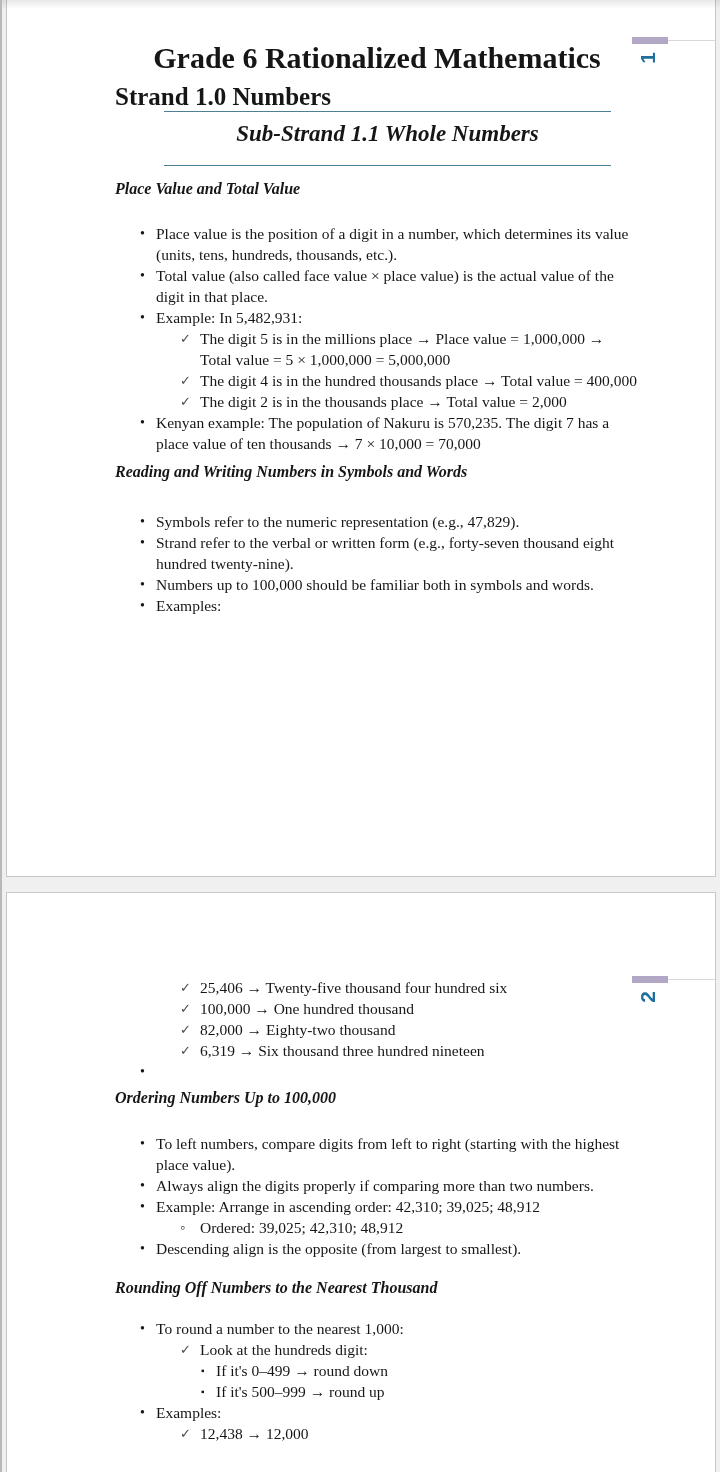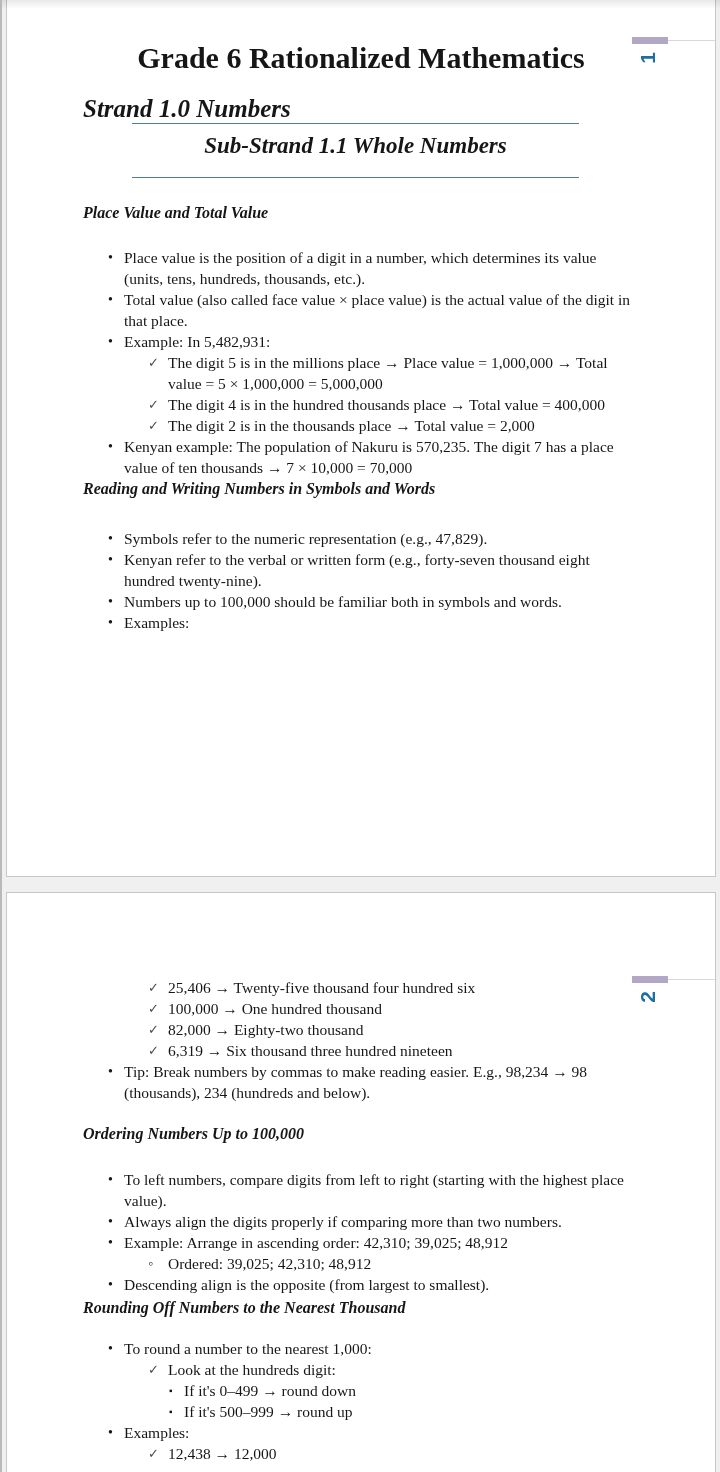--- a/index.html
+++ b/index.html
@@ -11,21 +11,21 @@
   }
   .left-edge{position:absolute;left:0;top:0;width:2px;height:100%;background:#b9b9bc;z-index:6;}
   .top-shade{position:absolute;left:0;top:0;width:100%;height:9px;z-index:5;
     background:linear-gradient(rgba(0,0,0,0.09), rgba(0,0,0,0));}
   .page{
     position:absolute;left:6px;width:708px;background:#fff;
     border:1px solid var(--page-border,#c7c7c9);
   }
   .page1{top:-47px;height:922px;}
   .page2{top:892px;height:1003px;}
-  .content{position:relative;padding:0 76px 0 76px;}
+  .content{position:relative;padding:0 76px 0 108px;}
   
   .pn-line{position:absolute;top:86px;left:661px;right:0;height:1px;background:#d9d7de;}
   .pn-bar{position:absolute;top:83px;left:625px;width:36px;height:7px;background:var(--accent-bar,#b3a7c6);}
   .pn-num{
     position:absolute;left:628px;top:90px;width:26px;height:28px;line-height:28px;
     text-align:center;transform:rotate(-90deg);
     font-family:"Liberation Sans", sans-serif;font-weight:bold;font-size:21px;
     color:var(--page-num,#1e6f9e);
   }
   
@@ -63,65 +63,65 @@
 <div class="page page1">
   <div>
     <div class="pn-line"></div>
     <div class="pn-bar"></div>
     <span class="pn-num">1</span>
   </div>
   <div class="content">
       <div class="doc-title" style="margin-top: 81px;">
         <div>Grade 6 Rationalized Mathematics</div>
       </div>
-      <div class="h1" style="margin-top: 15px; font-style: italic;">Strand 1.0 Numbers</div>
+      <div class="h1" style="margin-top: 3px;">Strand 1.0 Numbers</div>
       <div class="ruled" style="">Sub-Strand 1.1 Whole Numbers</div>
-      <div class="h3" style="margin-top: 24px;">Place Value and Total Value</div>
+      <div class="h3" style="margin-top: 12px;">Place Value and Total Value</div>
       <div class="list" style="margin-top: 24px;">
         <div class="li lvl1"><span class="mk mk-dot">•</span><span><b>Place value</b><span> is the position of a digit in a number, which determines its value (units, tens, hundreds, thousands, etc.).</span></span></div>
         <div class="li lvl1"><span class="mk mk-dot">•</span><span><b>Total value</b><span> (also called face value × place value) is the actual value of the digit in that place.</span></span></div>
         <div class="li lvl1"><span class="mk mk-dot">•</span><span><span>Example: In 5,482,931:</span></span></div>
         <div class="li lvl2"><span class="mk mk-check">✓</span><span><span>The digit 5 is in the millions place → Place value = 1,000,000 → Total value = 5 × 1,000,000 = 5,000,000</span></span></div>
         <div class="li lvl2"><span class="mk mk-check">✓</span><span><span>The digit 4 is in the hundred thousands place → Total value = 400,000</span></span></div>
         <div class="li lvl2"><span class="mk mk-check">✓</span><span><span>The digit 2 is in the thousands place → Total value = 2,000</span></span></div>
         <div class="li lvl1"><span class="mk mk-dot">•</span><span><span>Kenyan example: The population of Nakuru is 570,235. The digit 7 has a place value of ten thousands → 7 × 10,000 = 70,000</span></span></div>
       </div>
-      <div class="h3" style="margin-top: 0;">Reading and Writing Numbers in Symbols and Words</div>
+      <div class="h3" style="margin-top: 7px;">Reading and Writing Numbers in Symbols and Words</div>
       <div class="list" style="margin-top: 29px;">
         <div class="li lvl1"><span class="mk mk-dot">•</span><span><b>Symbols</b><span> refer to the numeric representation (e.g., 47,829).</span></span></div>
-        <div class="li lvl1"><span class="mk mk-dot">•</span><span><b>Kenyan</b><span> refer to the verbal or written form (e.g., forty-seven thousand eight hundred twenty-nine).</span></span></div>
+        <div class="li lvl1"><span class="mk mk-dot">•</span><span><b>Strand</b><span> refer to the verbal or written form (e.g., forty-seven thousand eight hundred twenty-nine).</span></span></div>
         <div class="li lvl1"><span class="mk mk-dot">•</span><span><span>Numbers up to 100,000 should be familiar both in symbols and words.</span></span></div>
         <div class="li lvl1"><span class="mk mk-dot">•</span><span><span>Examples:</span></span></div>
       </div>
     </div>
 </div>
 
 <div class="page page2">
   <div>
     <div class="pn-line"></div>
     <div class="pn-bar"></div>
     <span class="pn-num">2</span>
   </div>
   <div class="content">
       <div class="list" style="margin-top: 84px;">
         <div class="li lvl2"><span class="mk mk-check">✓</span><span><span>25,406 → Twenty-five thousand four hundred six</span></span></div>
         <div class="li lvl2"><span class="mk mk-check">✓</span><span><span>100,000 → One hundred thousand</span></span></div>
         <div class="li lvl2"><span class="mk mk-check">✓</span><span><span>82,000 → Eighty-two thousand</span></span></div>
         <div class="li lvl2"><span class="mk mk-check">✓</span><span><span>6,319 → Six thousand three hundred nineteen</span></span></div>
-        <div class="li lvl1"><span class="mk mk-dot">•</span><span><span>Tip: Break numbers by commas to make reading easier. E.g., 98,234 → 98 (thousands), 234 (hundreds and below).</span></span></div>
+        <div class="li lvl1"><span class="mk mk-dot">•</span></div>
       </div>
-      <div class="h3" style="margin-top: 20px;">Ordering Numbers Up to 100,000</div>
+      <div class="h3" style="margin-top: 26px;">Ordering Numbers Up to 100,000</div>
       <div class="list" style="margin-top: 25px;">
         <div class="li lvl1"><span class="mk mk-dot">•</span><span><span>To </span><b>left numbers</b><span>, compare digits from left to right (starting with the highest place value).</span></span></div>
         <div class="li lvl1"><span class="mk mk-dot">•</span><span><span>Always align the digits properly if comparing more than two numbers.</span></span></div>
         <div class="li lvl1"><span class="mk mk-dot">•</span><span><span>Example: Arrange in ascending order: 42,310; 39,025; 48,912</span></span></div>
         <div class="li lvl2"><span class="mk mk-circle">◦</span><span><span>Ordered: 39,025; 42,310; 48,912</span></span></div>
         <div class="li lvl1"><span class="mk mk-dot">•</span><span><b>Descending align</b><span> is the opposite (from largest to smallest).</span></span></div>
       </div>
-      <div class="h3" style="margin-top: 2px;">Rounding Off Numbers to the Nearest Thousand</div>
+      <div class="h3" style="margin-top: 18px;">Rounding Off Numbers to the Nearest Thousand</div>
       <div class="list" style="margin-top: 20px;">
         <div class="li lvl1"><span class="mk mk-dot">•</span><span><span>To round a number to the nearest 1,000:</span></span></div>
         <div class="li lvl2"><span class="mk mk-check">✓</span><span><span>Look at the </span><b>hundreds digit</b><span>:</span></span></div>
         <div class="li lvl3"><span class="mk mk-square">▪</span><span><span>If it's 0–499 → round </span><b>down</b></span></div>
         <div class="li lvl3"><span class="mk mk-square">▪</span><span><span>If it's 500–999 → round </span><b>up</b></span></div>
         <div class="li lvl1"><span class="mk mk-dot">•</span><span><span>Examples:</span></span></div>
         <div class="li lvl2"><span class="mk mk-check">✓</span><span><span>12,438 → 12,000</span></span></div>
       </div>
     </div>
 </div>

